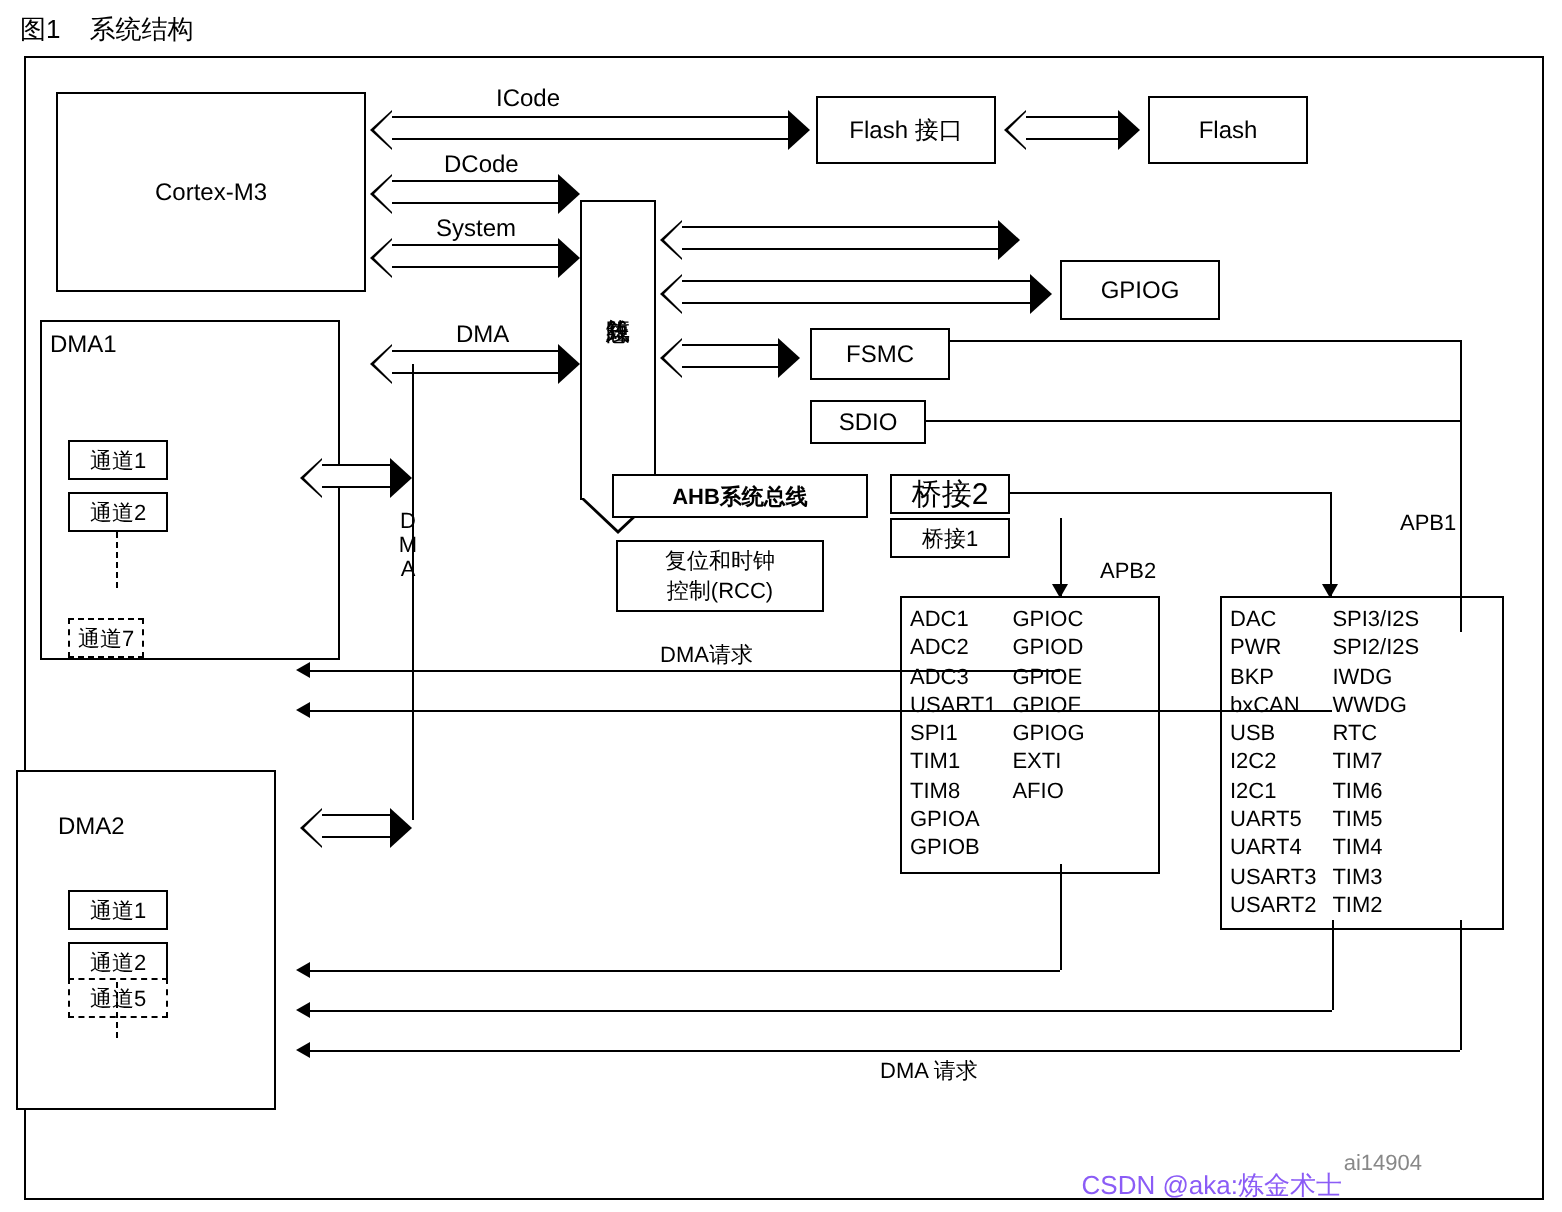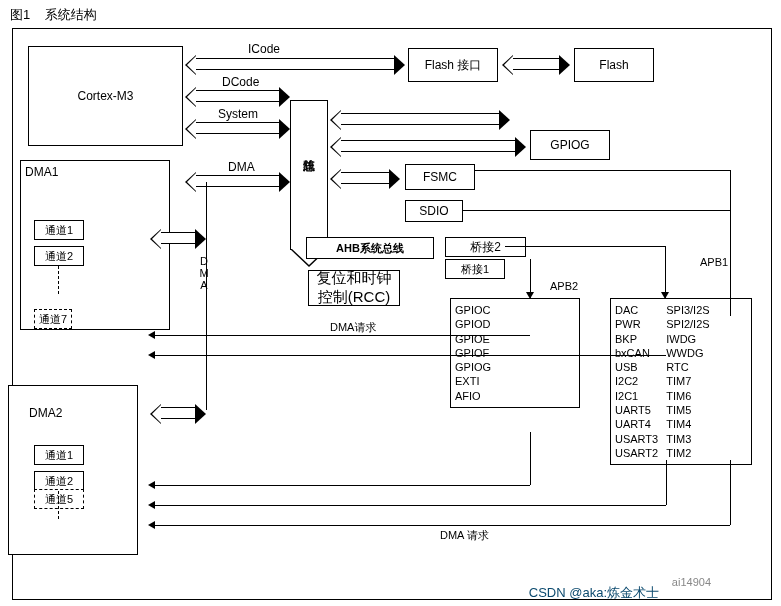--- a/index.html
+++ b/index.html
@@ -19,21 +19,21 @@
 .barrow::after{right:-11px;border-left:11px solid #000}
 .barrow .inner-l{position:absolute;left:-9px;top:-3px;width:0;height:0;border-top:9px solid transparent;border-bottom:9px solid transparent;border-right:9px solid #fff}
 .barrow .inner-r{position:absolute;right:-9px;top:-3px;width:0;height:0;border-top:9px solid transparent;border-bottom:9px solid transparent;border-left:9px solid #fff}
 .line-v{position:absolute;width:1px;background:#000}
 .line-h{position:absolute;height:1px;background:#000}
 .ahead-l{position:absolute;width:0;height:0;border-top:4px solid transparent;border-bottom:4px solid transparent;border-right:7px solid #000}
 .ahead-d{position:absolute;width:0;height:0;border-left:4px solid transparent;border-right:4px solid transparent;border-top:7px solid #000}
 .busmatrix{position:absolute;border:1px solid #000;background:#fff}
 .busmatrix::before{content:'';position:absolute;bottom:-18px;left:-1px;width:0;height:0;border-left:19px solid transparent;border-right:19px solid transparent;border-top:18px solid #000}
 .busmatrix::after{content:'';position:absolute;bottom:-16px;left:1px;width:0;height:0;border-left:17px solid transparent;border-right:17px solid transparent;border-top:16px solid #fff}
-.wm{position:absolute;bottom:4px;right:122px;color:#0c4a6e;font-size:13px}
+.wm{position:absolute;bottom:4px;right:110px;color:#8b5cf6;font-size:13px}
 .wm2{position:absolute;bottom:18px;right:70px;color:#888;font-size:11px}
 </style>
 </head>
 <body>
 
 <div class="title">
   <span>图1</span>&nbsp;&nbsp;&nbsp;&nbsp;<span>系统结构</span>
 </div>
 <div class="main-border"></div>
 
@@ -87,24 +87,24 @@
     <span class="inner-l"></span>
     <span class="inner-r"></span>
   </div>
 <div class="box" style="top:164px;left:405px;width:70px;height:26px">FSMC</div>
 
 <div class="box" style="top:200px;left:405px;width:58px;height:22px">SDIO</div>
 
 <div class="box" style="top:237px;left:306px;width:128px;height:22px;font-size:11px">
   <b>AHB系统总线</b>
 </div>
-<div class="box" style="top:237px;left:445px;width:81px;height:20px;font-size:12px">桥接2</div>
+<div class="box" style="top:237px;left:445px;width:60px;height:20px;font-size:15px">桥接2</div>
 <div class="box" style="top:259px;left:445px;width:60px;height:20px;font-size:11px">桥接1</div>
 
-<div class="box" style="top:270px;left:308px;width:92px;height:36px;white-space:pre;font-size:15px">复位和时钟
+<div class="box" style="top:270px;left:308px;width:104px;height:36px;white-space:pre;font-size:11px">复位和时钟
 控制(RCC)</div>
 
 <div class="box" style="top:160px;left:20px;width:150px;height:170px;justify-content:flex-start;align-items:flex-start;padding:4px">DMA1</div>
 <div class="box" style="top:220px;left:34px;width:50px;height:20px;font-size:11px">通道1</div>
 <div class="box" style="top:246px;left:34px;width:50px;height:20px;font-size:11px">通道2</div>
 <div class="box dashed" style="top:309px;left:34px;width:38px;height:20px;font-size:11px">通道7</div>
 <div class="line-v" style="top:266px;left:58px;height:28px;border-left:1px dashed #000;width:0;background:none"></div>
 
 <div class="box" style="top:385px;left:8px;width:130px;height:170px;justify-content:flex-start;align-items:flex-start;padding:20px">DMA2</div>
 <div class="box" style="top:445px;left:34px;width:50px;height:20px;font-size:11px">通道1</div>
@@ -124,20 +124,31 @@
 <div class="line-h" style="top:485px;left:150px;width:380px"></div>
 <div class="ahead-l" style="top:481px;left:148px"></div>
 <div class="line-h" style="top:505px;left:150px;width:516px"></div>
 <div class="ahead-l" style="top:501px;left:148px"></div>
 <div class="line-h" style="top:525px;left:150px;width:580px"></div>
 <div class="ahead-l" style="top:521px;left:148px"></div>
 <div class="label" style="top:528px;left:440px;font-size:11px">DMA 请求</div>
 
 <div class="label" style="top:280px;left:550px;font-size:11px">APB2</div>
 <div class="plist" style="top:298px;left:450px;width:130px">
+  <div class="col" id="apb2l">
+      <span>ADC1</span>
+      <span>ADC2</span>
+      <span>ADC3</span>
+      <span>USART1</span>
+      <span>SPI1</span>
+      <span>TIM1</span>
+      <span>TIM8</span>
+      <span>GPIOA</span>
+      <span>GPIOB</span>
+    </div>
     <div class="col" id="apb2r">
       <span>GPIOC</span>
       <span>GPIOD</span>
       <span>GPIOE</span>
       <span>GPIOF</span>
       <span>GPIOG</span>
       <span>EXTI</span>
       <span>AFIO</span>
     </div>
 </div>

